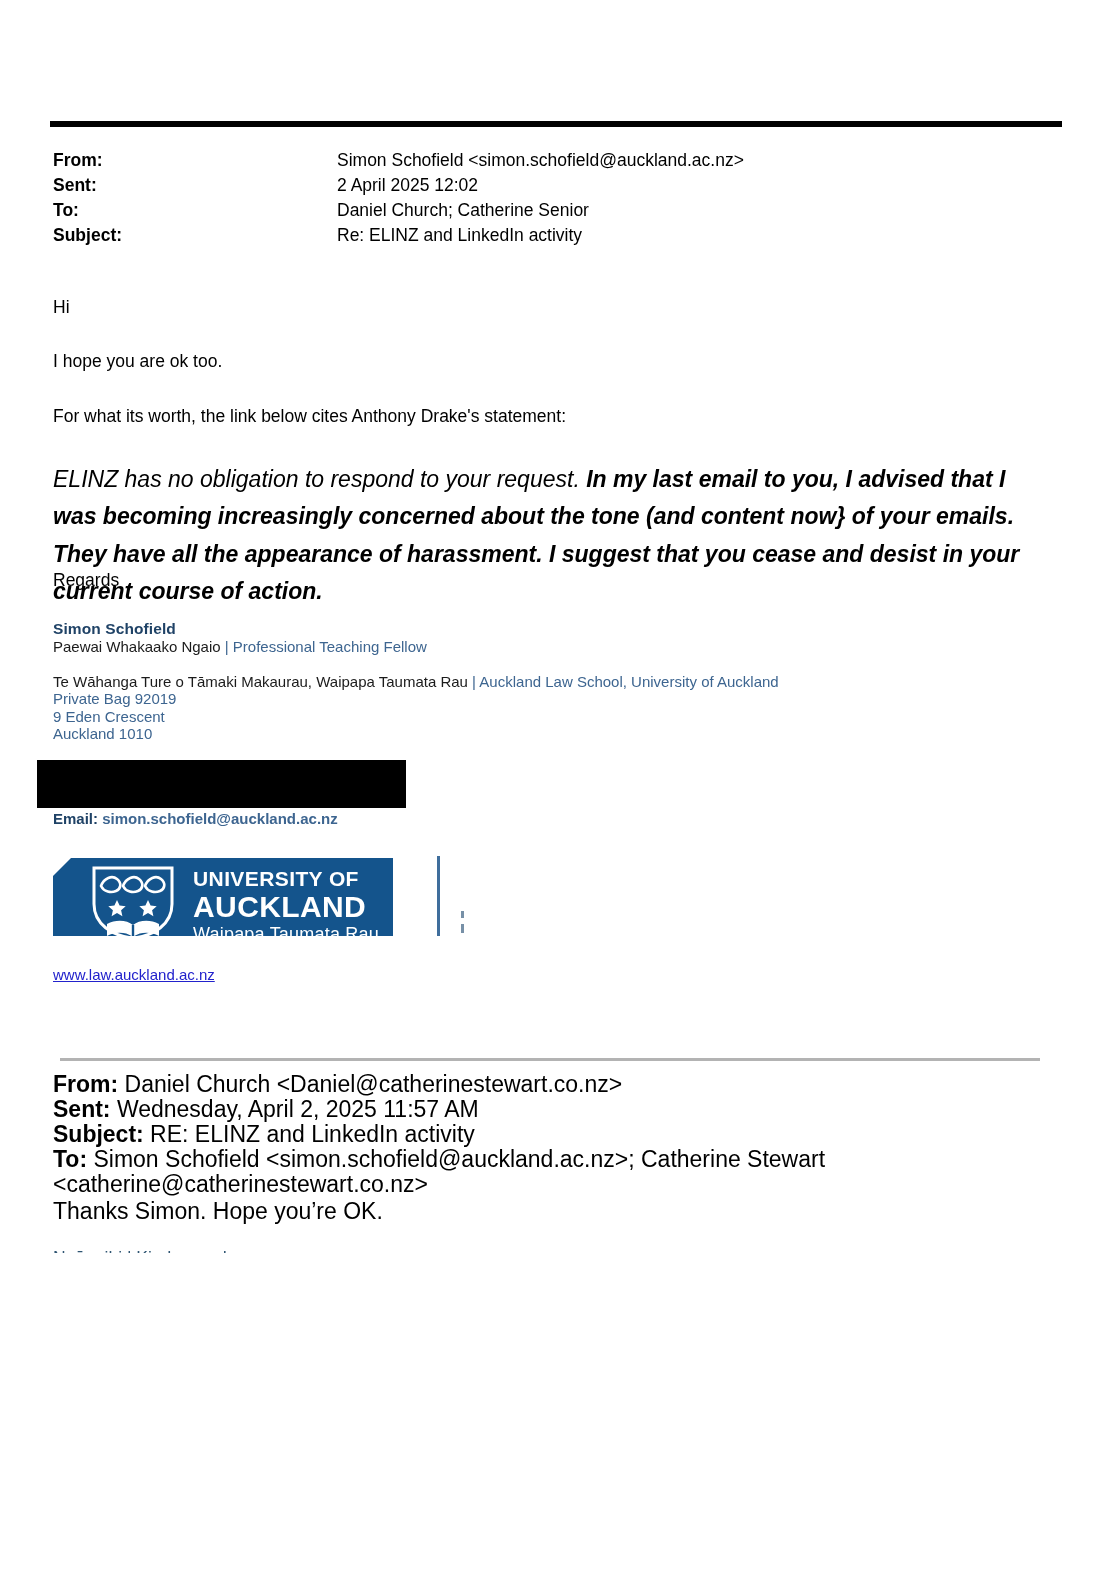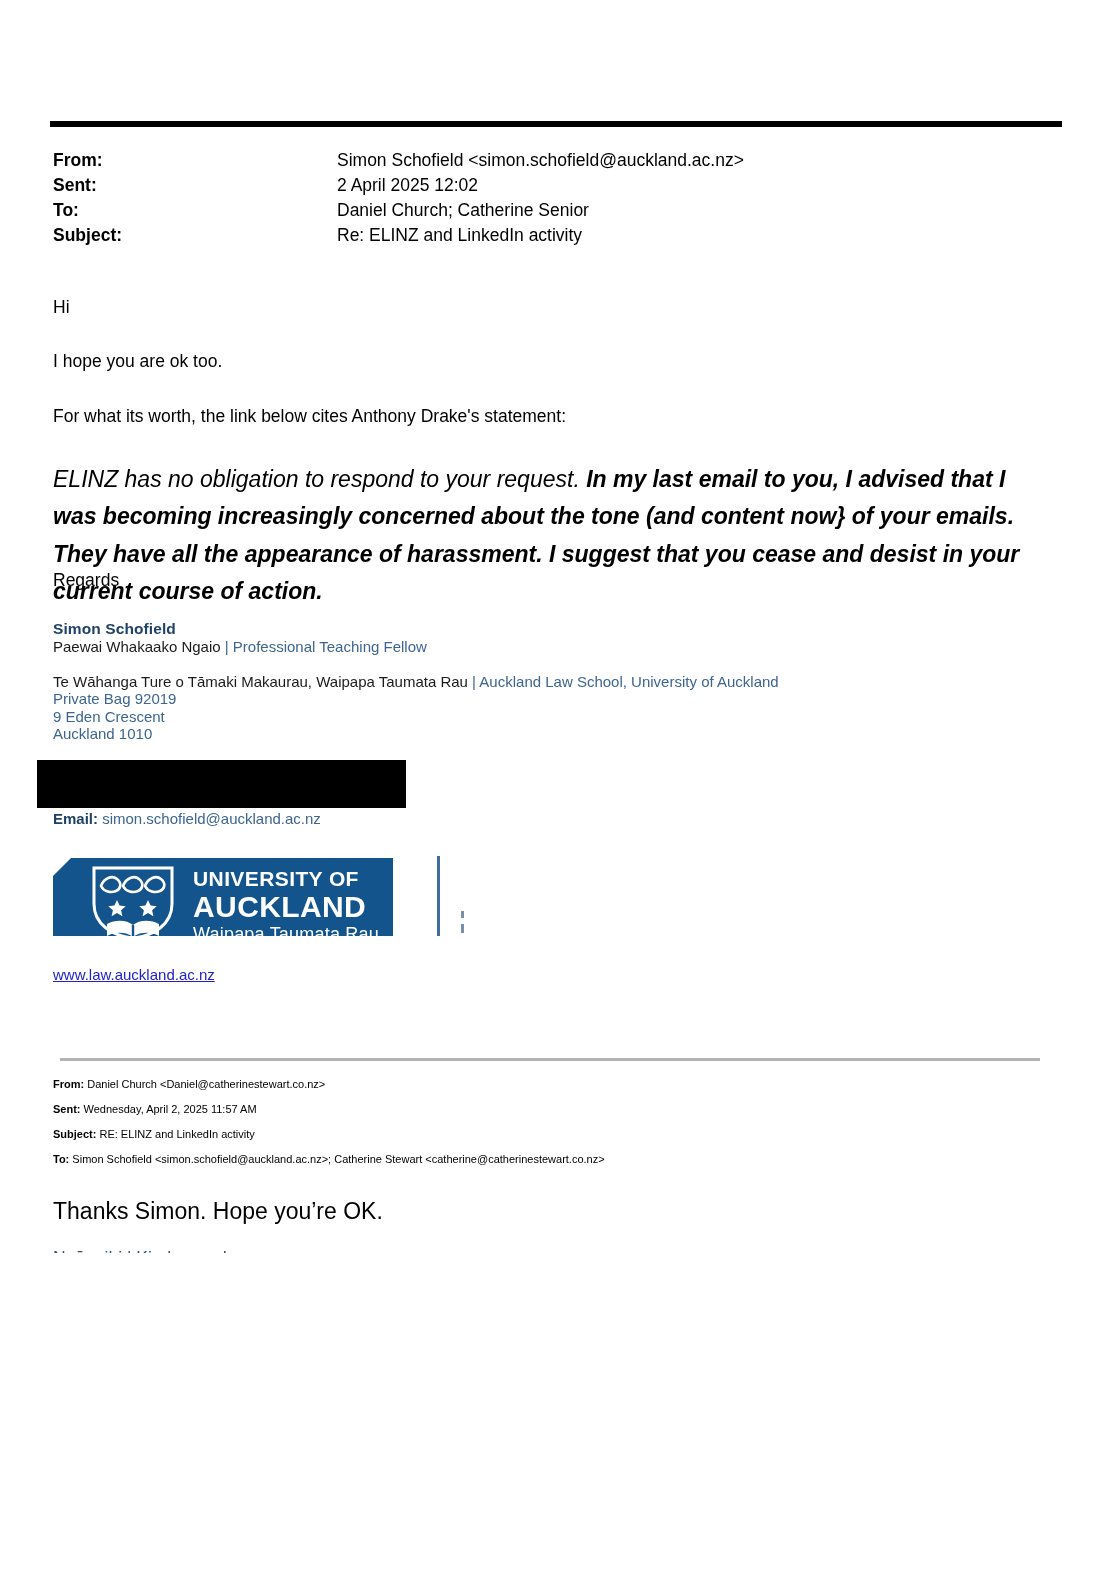--- a/index.html
+++ b/index.html
@@ -100,21 +100,21 @@
   .sig-addr { color: #3d6590; }
   .sig-dark { color: #1b1b1b; }
 
   .email-line {
     position: absolute;
     left: 53px;
     top: 810px;
     font-size: 15px;
   }
   .email-label { font-weight: bold; color: #1f4266; }
-  .email-value { color: #3d6590; }
+  .email-value { color: #3d6590; font-weight: bold; }
 
   
   .redaction { position: absolute; background: #000000; }
   .redaction-1 { left: 37px;  top: 760px;  width: 369px; height: 48px; }
   .redaction-2 { left: 37px;  top: 1418px; width: 323px; height: 82px; }
 
   
   .logo-wrap {
     position: absolute;
     left: 53px;
@@ -177,21 +177,21 @@
     height: 3px;
     background: #b3b3b3;
   }
 
   
   .qhdr {
     position: absolute;
     left: 53px;
     top: 1072px;
     width: 990px;
-    font-size: 11px;
+    font-size: 23px;
     color: #000000;
     line-height: 25px;
   }
   .qhdr b { font-weight: bold; }
 
   .q-thanks {
     position: absolute;
     left: 53px;
     top: 1198px;
     font-size: 23px;

